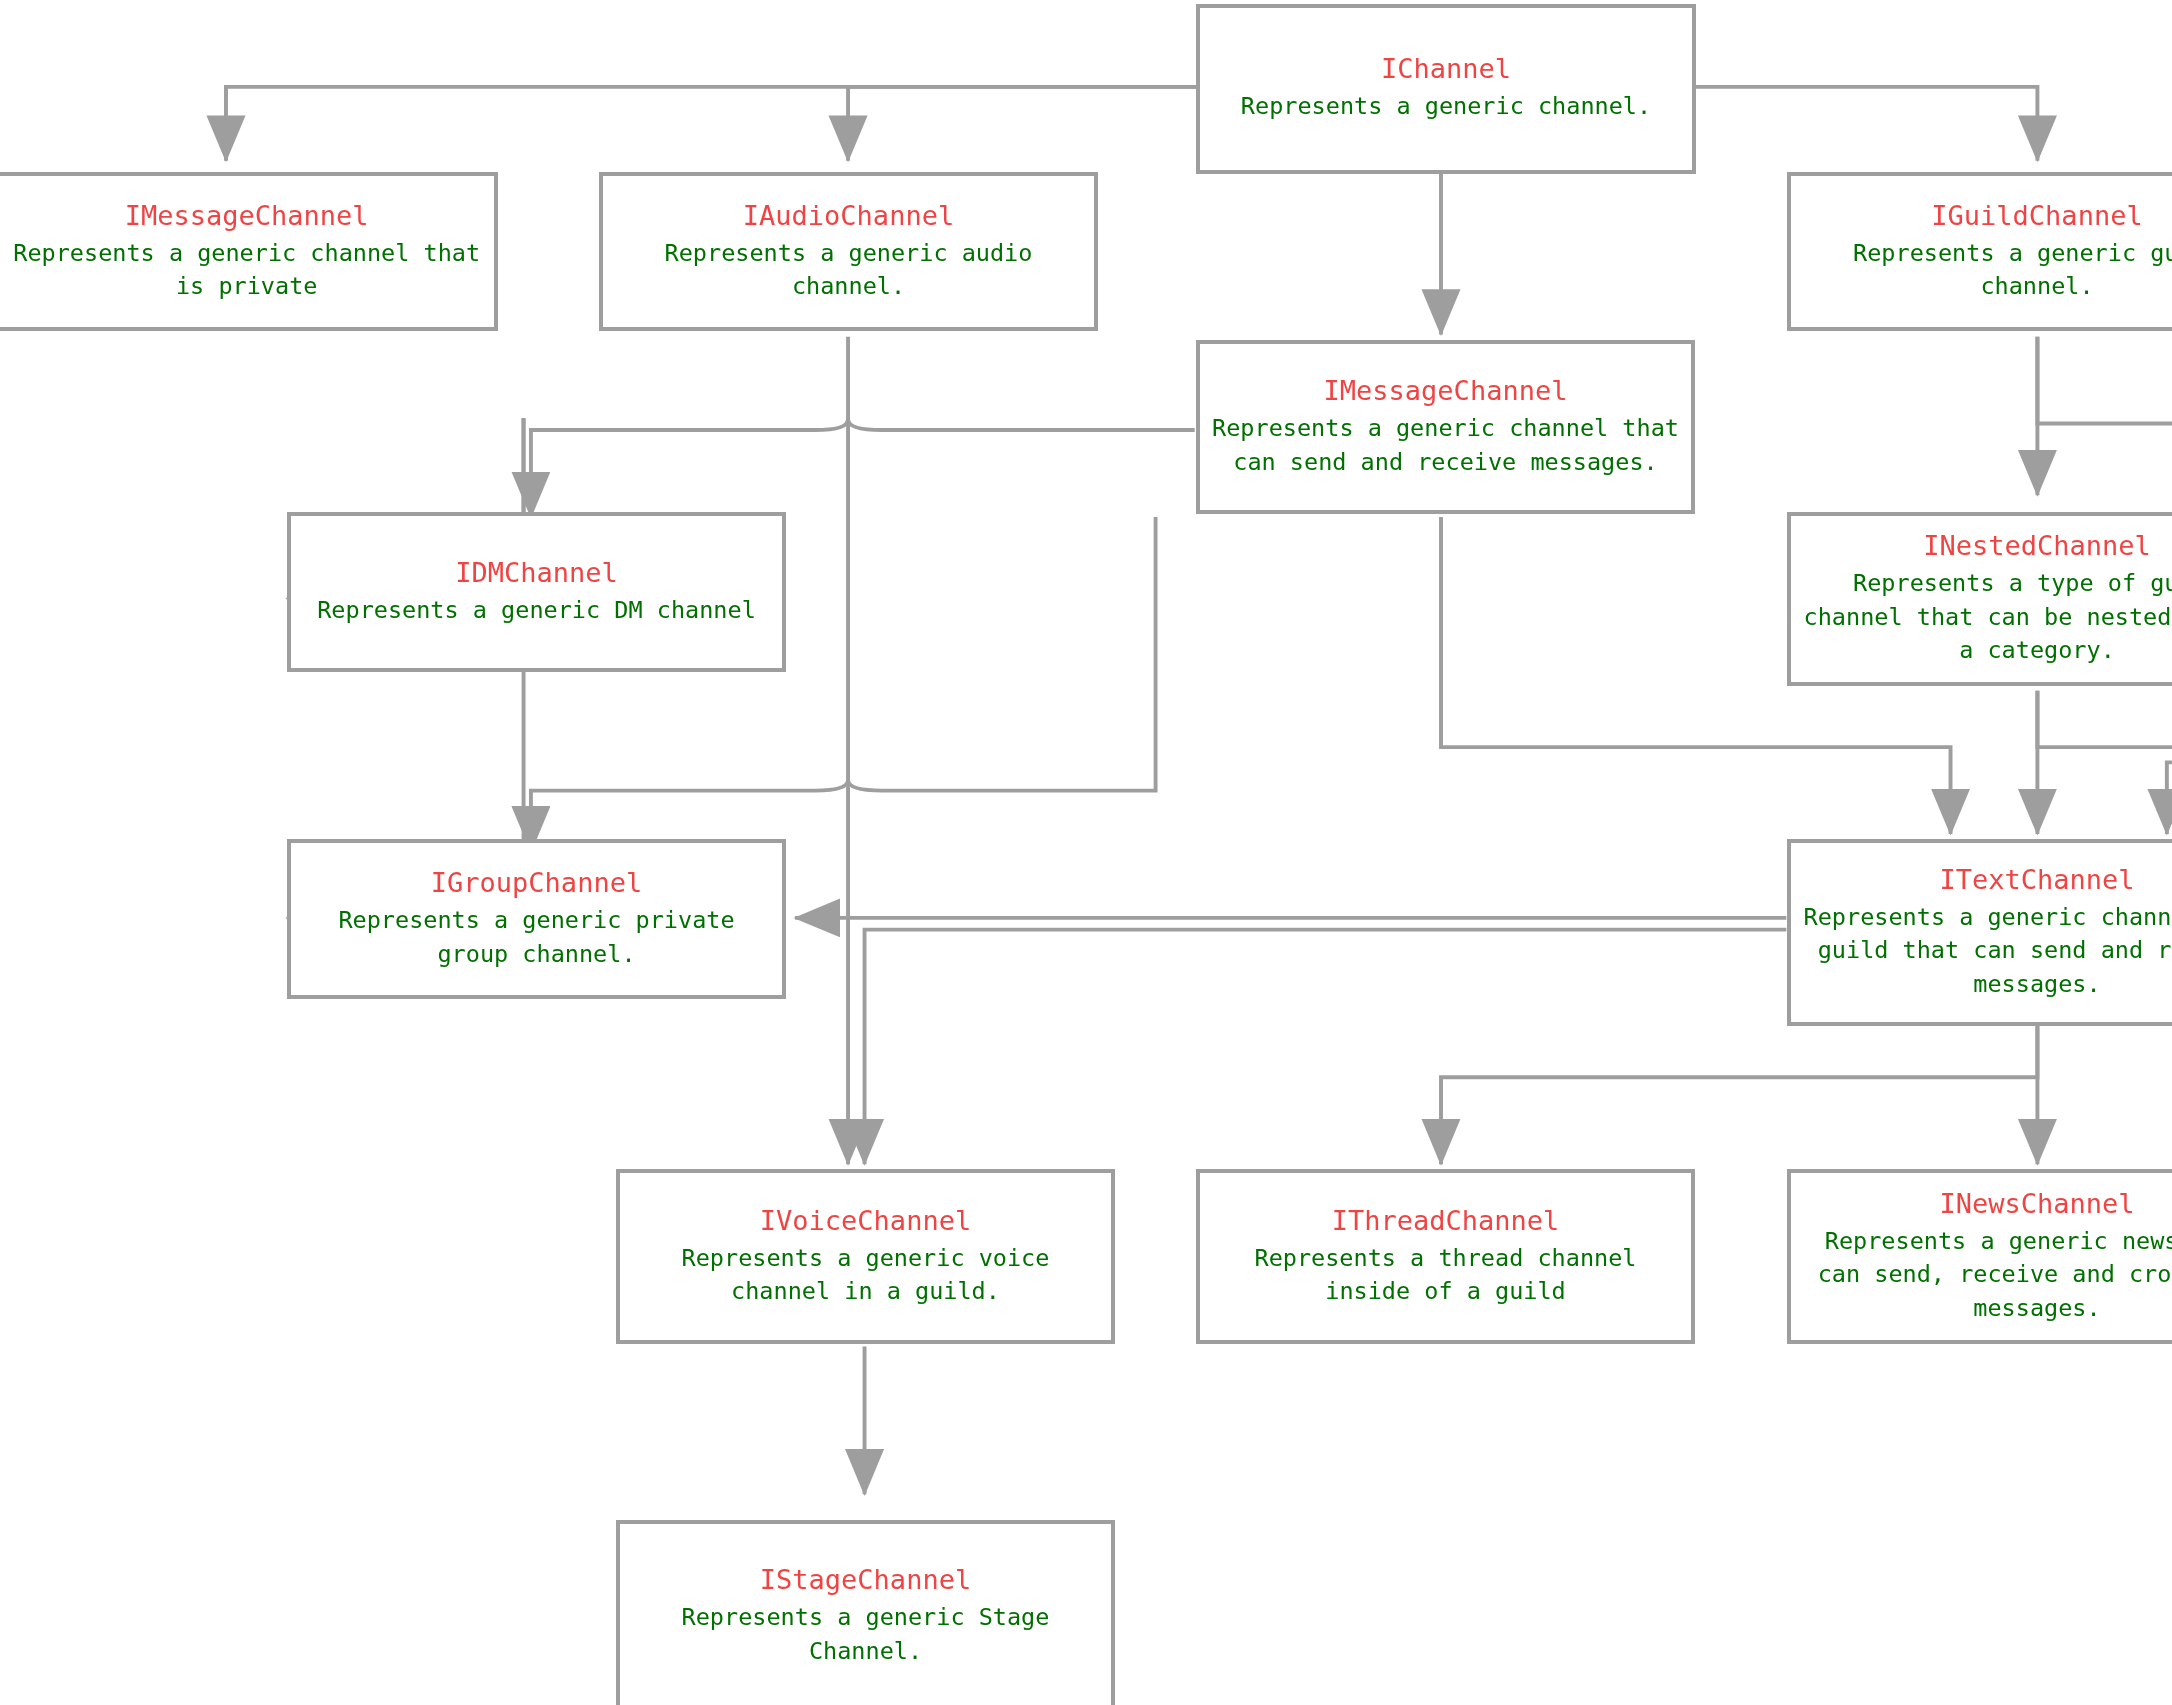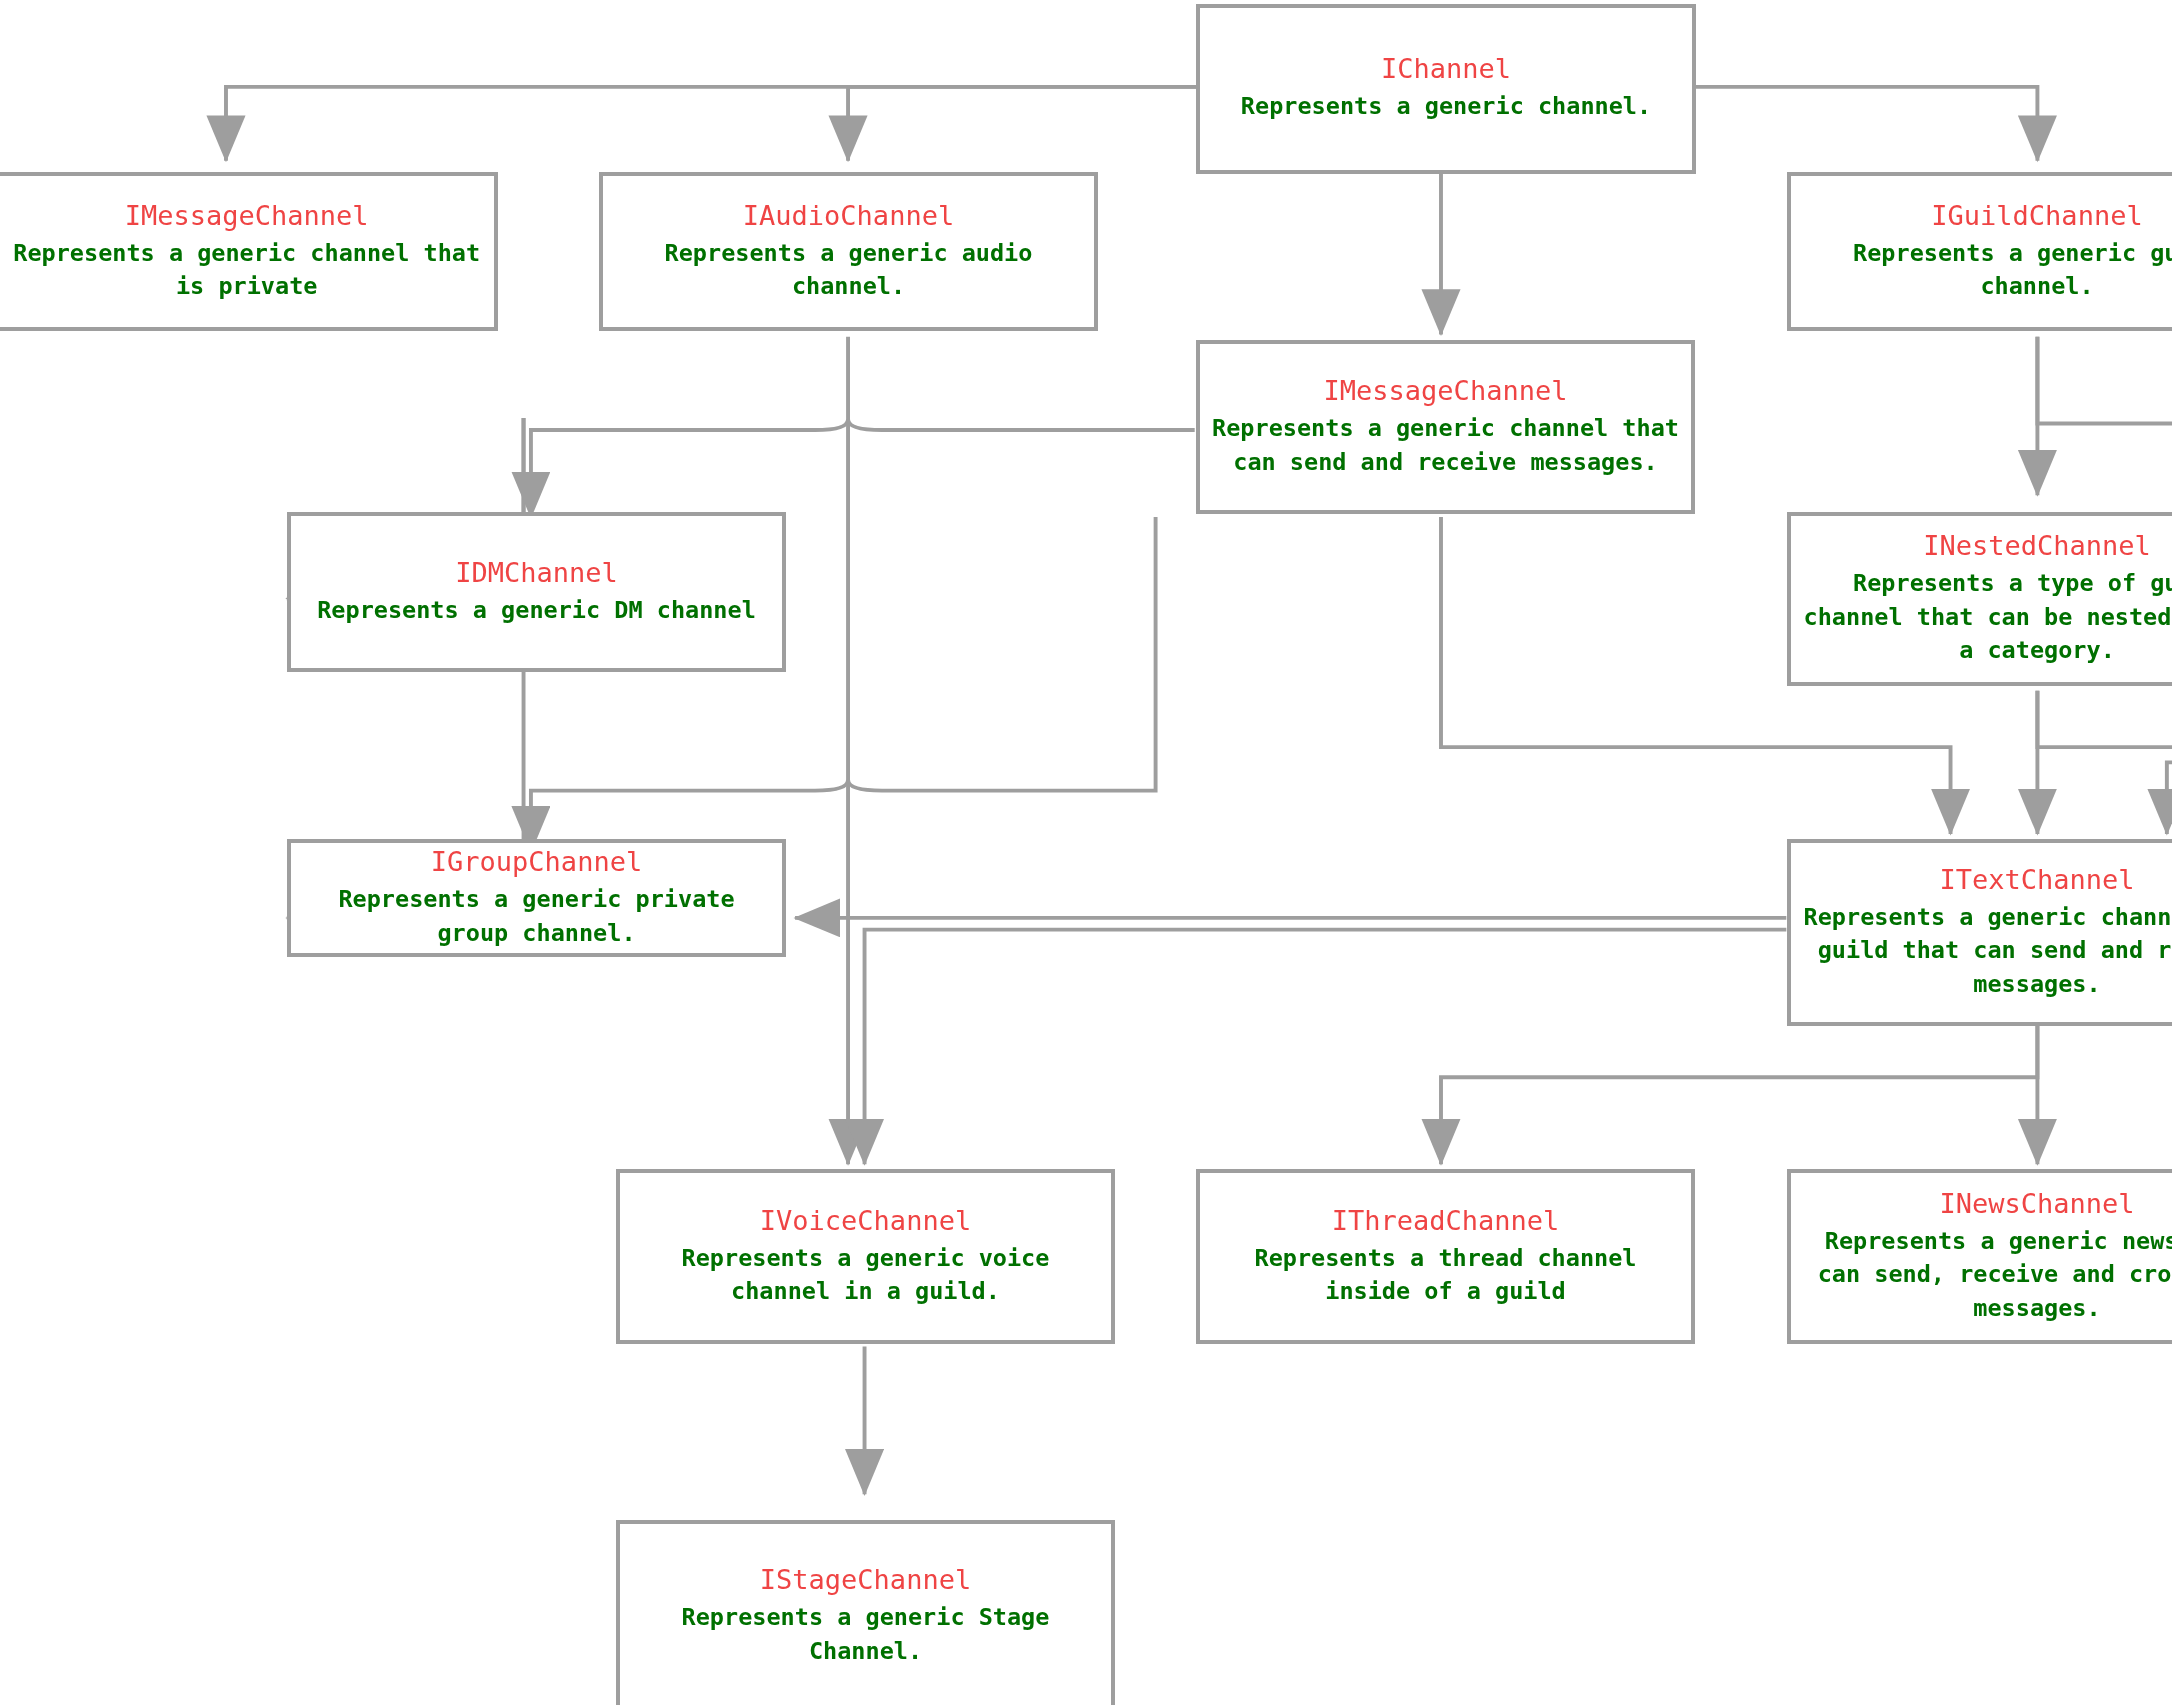--- a/index.html
+++ b/index.html
@@ -5,21 +5,21 @@
   html,body{margin:0;padding:0;background:#ffffff;}
   body{font-family:"DejaVu Sans Mono",monospace;}
   #stage{position:relative;width:2862px;height:1705px;background:#fff;overflow:hidden;}
   #edges{position:absolute;left:0;top:0;width:2862px;height:1705px;}
   .node{position:absolute;box-sizing:border-box;background:#ffffff;
         border:4.3px solid #9e9e9e;display:flex;flex-direction:column;
         align-items:center;justify-content:center;text-align:center;}
   .node .title{color:#ef4444;font-size:27px;line-height:1.18;font-weight:400;
         font-family:"DejaVu Sans Mono",monospace;white-space:nowrap;}
   .node .desc{color:#007000;font-size:23.5px;line-height:1.42;margin-top:5.2px;
-        font-family:"DejaVu Sans Mono",monospace;padding:0 7.8px;font-weight:bold;}
+        font-family:"DejaVu Sans Mono",monospace;padding:0 7.8px;}
 </style>
 </head>
 <body>
 
 <div id="stage">
 
   <svg id="edges" viewBox="0 0 6588 3925">
     <defs>
       <marker id="arr" markerWidth="13" markerHeight="13" refX="11.6" refY="5" orient="auto" markerUnits="strokeWidth">
         <path d="M0,0 L12,5 L0,10 z" fill="#9e9e9e"></path>
@@ -105,21 +105,21 @@
   <div class="node" style="left:287px;top:512px;width:499px;height:160px;">
     <div class="title">IDMChannel</div>
     <div class="desc">Represents a generic DM channel</div>
   </div>
 
   <div class="node" style="left:1787px;top:512px;width:500px;height:174px;">
     <div class="title">INestedChannel</div>
     <div class="desc">Represents a type of guild channel that can be nested within a category.</div>
   </div>
 
-  <div class="node" style="left:287px;top:839px;width:499px;height:118px;">
+  <div class="node" style="left:287px;top:839px;width:499px;height:160px;">
     <div class="title">IGroupChannel</div>
     <div class="desc">Represents a generic private group channel.</div>
   </div>
 
   <div class="node" style="left:1787px;top:839px;width:500px;height:187px;">
     <div class="title">ITextChannel</div>
     <div class="desc">Represents a generic channel in a guild that can send and receive messages.</div>
   </div>
 
   <div class="node" style="left:1196px;top:1169px;width:499px;height:175px;">

